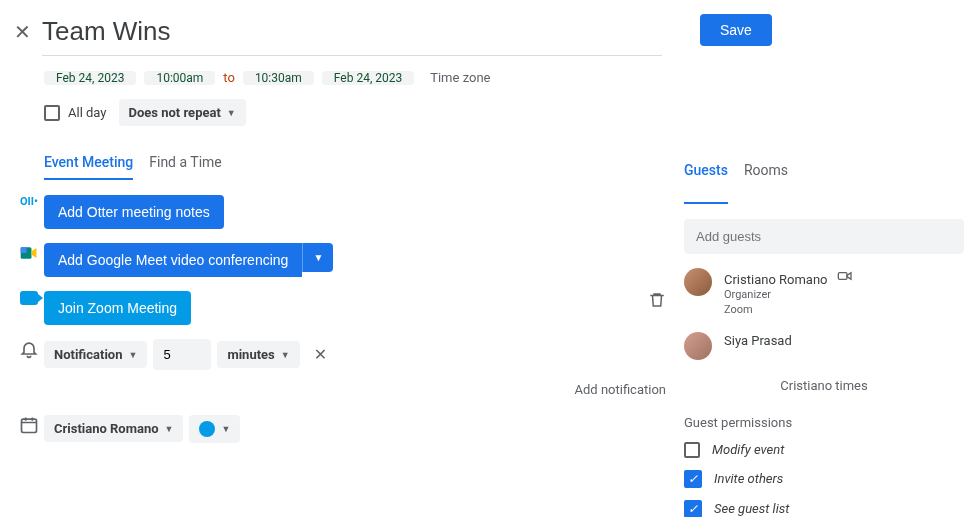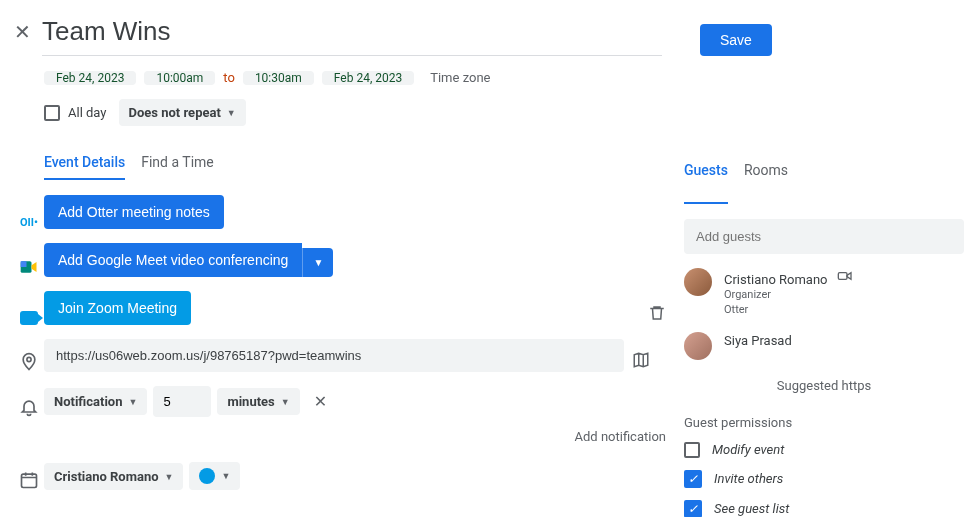--- a/index.html
+++ b/index.html
@@ -3,32 +3,32 @@
 <meta charset="utf-8">
 <style>
 * { box-sizing: border-box; margin: 0; padding: 0; }
 body { font-family: 'Google Sans', Roboto, Arial, sans-serif; font-size: 14px; color: #3c4043; background: #fff; width: 978px; }
 .container { display: flex; padding: 12px 14px; }
 .left { flex: 1; max-width: 680px; }
 .right { width: 280px; margin-left: 18px; padding-top: 150px; }
 .header-row { display: flex; align-items: flex-start; }
 .close-x { font-size: 20px; color: #5f6368; width: 28px; margin-top: 8px; cursor: pointer; }
 .title { font-size: 26px; font-weight: 400; color: #3c4043; border: none; border-bottom: 1px solid #dadce0; width: 620px; padding: 4px 0 8px 0; outline: none; }
-.save-btn { position: absolute; left: 700px; top: 24px; background: #1a73e8; color: #fff; border: none; border-radius: 4px; padding: 8px 20px; font-size: 14px; font-weight: 500; cursor: pointer; }
+.save-btn { position: absolute; left: 700px; top: 14px; background: #1a73e8; color: #fff; border: none; border-radius: 4px; padding: 8px 20px; font-size: 14px; font-weight: 500; cursor: pointer; }
 .row { display: flex; align-items: center; margin-left: 30px; margin-top: 14px; gap: 8px; }
 .chip { background: #f1f3f4; border-radius: 4px; padding: 0 12px; font-size: 12px; color: #14532d; cursor: pointer; }
 .to-text { font-size: 13px; color: #c2410c; }
 .tz { font-size: 13px; color: #5f6368; margin-left: 8px; }
 .checkbox { width: 16px; height: 16px; border: 2px solid #5f6368; border-radius: 2px; cursor: pointer; }
 .dropdown-chip { background: #f1f3f4; border-radius: 4px; padding: 6px 10px; font-size: 13px; cursor: pointer; display: inline-flex; align-items: center; gap: 6px; font-weight: bold; }
 .caret { font-size: 9px; color: #5f6368; }
 .tabs { display: flex; gap: 16px; margin-top: 28px; margin-left: 30px; border-bottom: 1px solid transparent; }
 .tab { font-size: 14px; padding-bottom: 8px; cursor: pointer; color: #5f6368; }
 .tab.active { color: #1a73e8; font-weight: 500; border-bottom: 2px solid #1a73e8; }
-.icon-row { display: flex; align-items: flex-end; margin-top: 14px; }
+.icon-row { display: flex; align-items: flex-start; margin-top: 14px; }
 .icon-cell { width: 30px; display: flex; justify-content: center; color: #5f6368; }
 .icon-cell svg { width: 20px; height: 20px; }
 .btn-primary { background: #1a73e8; color: #fff; border: none; border-radius: 4px; padding: 9px 14px; font-size: 14px; cursor: pointer; }
 .btn-blue { background: #1a73e8; color: #fff; border: none; border-radius: 4px 0 0 4px; padding: 9px 14px; font-size: 14px; cursor: pointer; }
 .btn-blue-caret { background: #1a73e8; color: #fff; border: none; border-left: 1px solid rgba(255,255,255,0.3); border-radius: 0 4px 4px 0; padding: 9px 10px; cursor: pointer; font-size: 10px; }
 .btn-zoom { background: #039be5; color: #fff; border: none; border-radius: 4px; padding: 9px 14px; font-size: 14px; cursor: pointer; }
 .url-input { background: #f1f3f4; border: none; border-radius: 4px; padding: 9px 12px; font-size: 13px; color: #3c4043; width: 580px; outline: none; }
 .trail-icon { margin-left: 8px; color: #5f6368; cursor: pointer; }
 .trail-icon svg { width: 18px; height: 18px; }
 .notif-row { display: flex; align-items: center; gap: 6px; }
@@ -80,21 +80,21 @@
     <div class="row">
       <div class="checkbox"></div>
       <span style="font-size:13px">All day</span>
       <div class="dropdown-chip" style="margin-left:4px">
         <span>Does not repeat</span>
           <span class="caret">▼</span>
       </div>
     </div>
 
     <div class="tabs">
-      <div class="tab active">Event Details</div>
+      <div class="tab active">Event Meeting</div>
       <div class="tab">Find a Time</div>
     </div>
 
     <div class="icon-row">
       <div class="icon-cell">
           <span class="otter-icon">OII•</span>
         </div>
       <button class="btn-primary">Add Otter meeting notes</button>
     </div>
 
@@ -116,34 +116,20 @@
         </div>
       <button class="btn-zoom">Join Zoom Meeting</button>
       <div style="flex:1"></div>
       <div class="trail-icon">
         <svg viewBox="0 0 24 24" fill="none" stroke="currentColor" stroke-width="2">
             <path d="M3 6h18M8 6V4h8v2M6 6l1 14h10l1-14"></path>
           </svg>
       </div>
     </div>
 
-    <div class="icon-row">
-      <div class="icon-cell">
-        <svg viewBox="0 0 24 24" fill="none" stroke="currentColor" stroke-width="2">
-            <path d="M12 21s-7-7-7-12a7 7 0 0114 0c0 5-7 12-7 12z"></path>
-            <circle cx="12" cy="9" r="2.5"></circle>
-          </svg>
-      </div>
-      <input class="url-input" value="https://us06web.zoom.us/j/98765187?pwd=teamwins" style="">
-      <div class="trail-icon">
-        <svg viewBox="0 0 24 24" fill="none" stroke="currentColor" stroke-width="2">
-            <path d="M9 3L3 5v16l6-2 6 2 6-2V3l-6 2-6-2zM9 3v16M15 5v16"></path>
-          </svg>
-      </div>
-    </div>
 
     <div class="icon-row">
       <div class="icon-cell">
         <svg viewBox="0 0 24 24" fill="none" stroke="currentColor" stroke-width="2">
             <path d="M18 16v-5a6 6 0 10-12 0v5l-2 2h16l-2-2zM10 20a2 2 0 004 0"></path>
           </svg>
       </div>
       <div class="notif-row">
         <div class="dropdown-chip">
             <span>Notification</span>
@@ -189,30 +175,30 @@
     <div class="guest-item">
       <div class="avatar a1"></div>
       <div>
         <div><span class="guest-name">Cristiano Romano</span>
           <span class="cam-icon"><svg viewBox="0 0 24 24" fill="none" stroke="currentColor" stroke-width="2">
                 <rect x="2" y="7" width="13" height="10" rx="2"></rect>
                 <path d="M15 11l6-4v10l-6-4z"></path>
               </svg></span>
         </div>
         <div class="guest-sub">Organizer</div>
-        <div class="guest-sub">Otter</div>
+        <div class="guest-sub">Zoom</div>
       </div>
     </div>
 
     <div class="guest-item">
       <div class="avatar a2"></div>
       <div><span class="guest-name">Siya Prasad</span></div>
     </div>
 
-    <div class="suggested">Suggested https</div>
+    <div class="suggested">Cristiano times</div>
 
     <div class="perms-title">Guest permissions</div>
     <div class="perm-row">
       <div class="cb-unchecked"></div>
       <span>Modify event</span>
     </div>
     <div class="perm-row">
       <div class="cb-checked">✓</div>
       <span>Invite others</span>
     </div>

